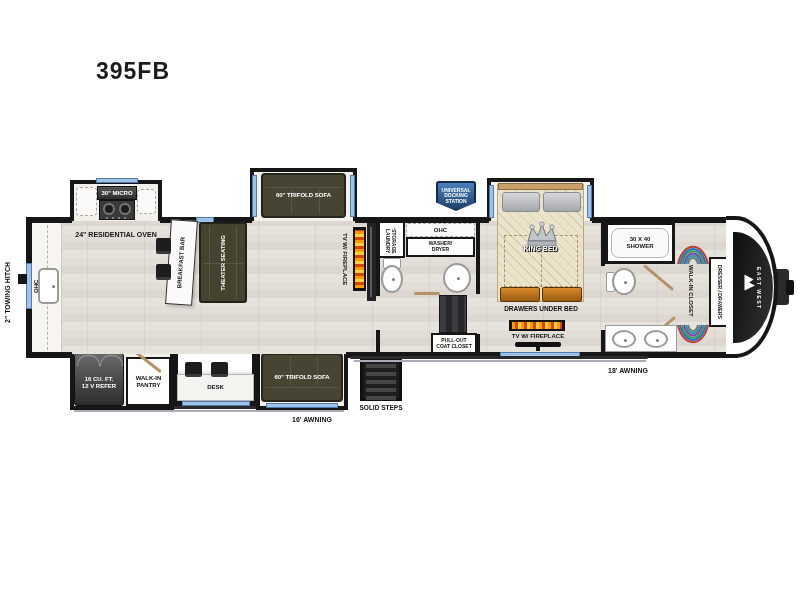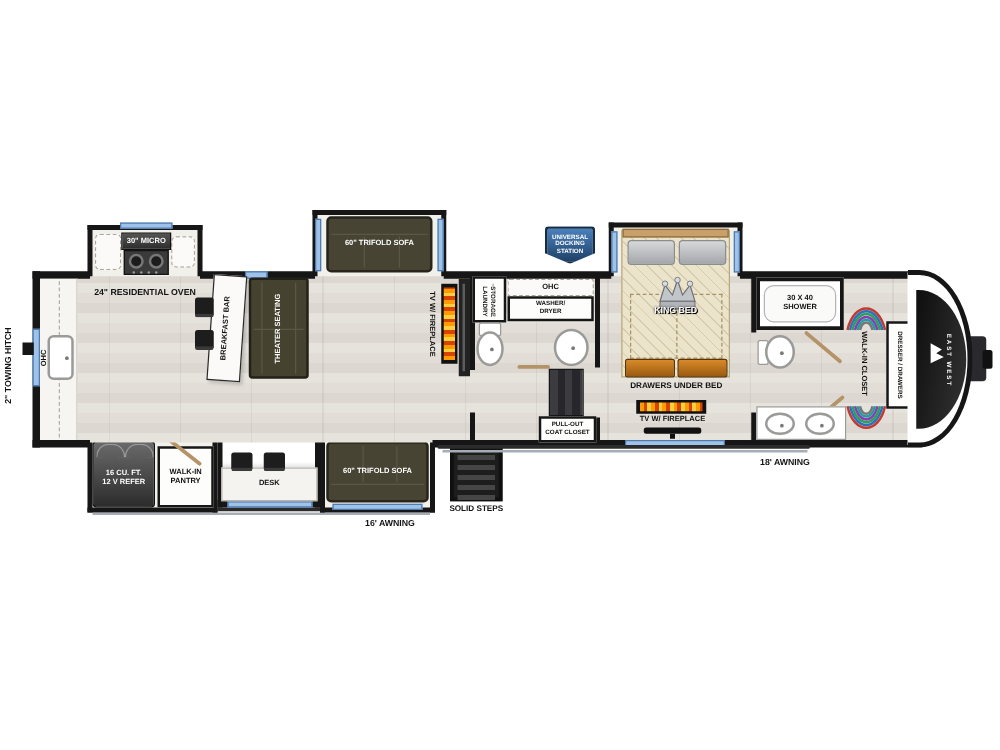--- a/index.html
+++ b/index.html
@@ -30,20 +30,21 @@
   .flameH{background:repeating-linear-gradient(90deg,#ff9b00 0 3px,#d84400 3px 6px,#ffcf40 6px 9px);}
   .doorline{background:#b49368;border-radius:2px;}
   .stool{background:#1d1d1d;border-radius:2px;border-bottom:3px solid #3a3a3a;}
   .tread{position:absolute;left:3px;right:3px;height:4px;background:#454545;}
 </style>
 </head>
 <body>
 
 <div class="canvas">
 
+  <div class="abs" style="left:96px;top:58px;width:90px;font-size:23px;font-weight:600;letter-spacing:1px;color:#1c1c1c;">395FB</div>
 
   <div class="abs" style="left:70px;top:406px;width:276px;height:3px;background:#2b2b2b;border-radius:2px;"></div>
   <div class="abs" style="left:74px;top:410px;width:270px;height:2px;background:#a8adb5;"></div>
   <div class="abs lbl" style="left:272px;top:416px;width:80px;">16' AWNING</div>
 
   <div class="abs slide top" style="left:70px;top:180px;width:92px;height:43px;"></div>
   <div class="abs win" style="left:96px;top:178px;width:42px;height:5px;"></div>
   <div class="abs dash" style="left:76px;top:187px;width:21px;height:29px;"></div>
   <div class="abs dash" style="left:137px;top:189px;width:19px;height:25px;"></div>
   <div class="abs cntr" style="left:97px;top:186px;width:40px;height:14px;background:linear-gradient(#555,#2d2d2d);border:1px solid #111;box-sizing:border-box;">

